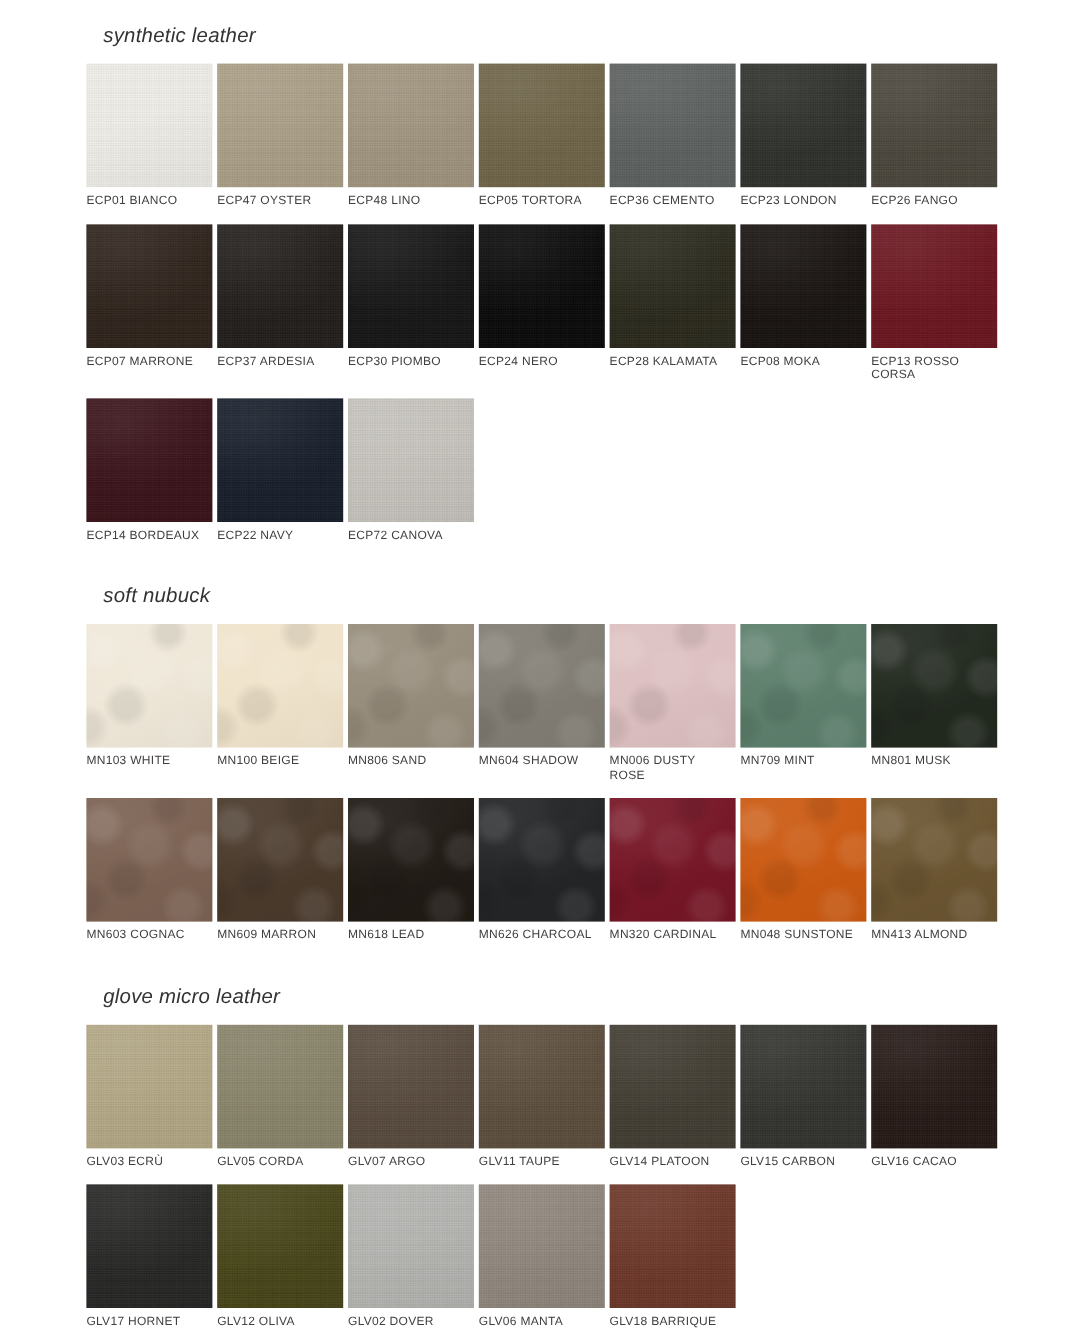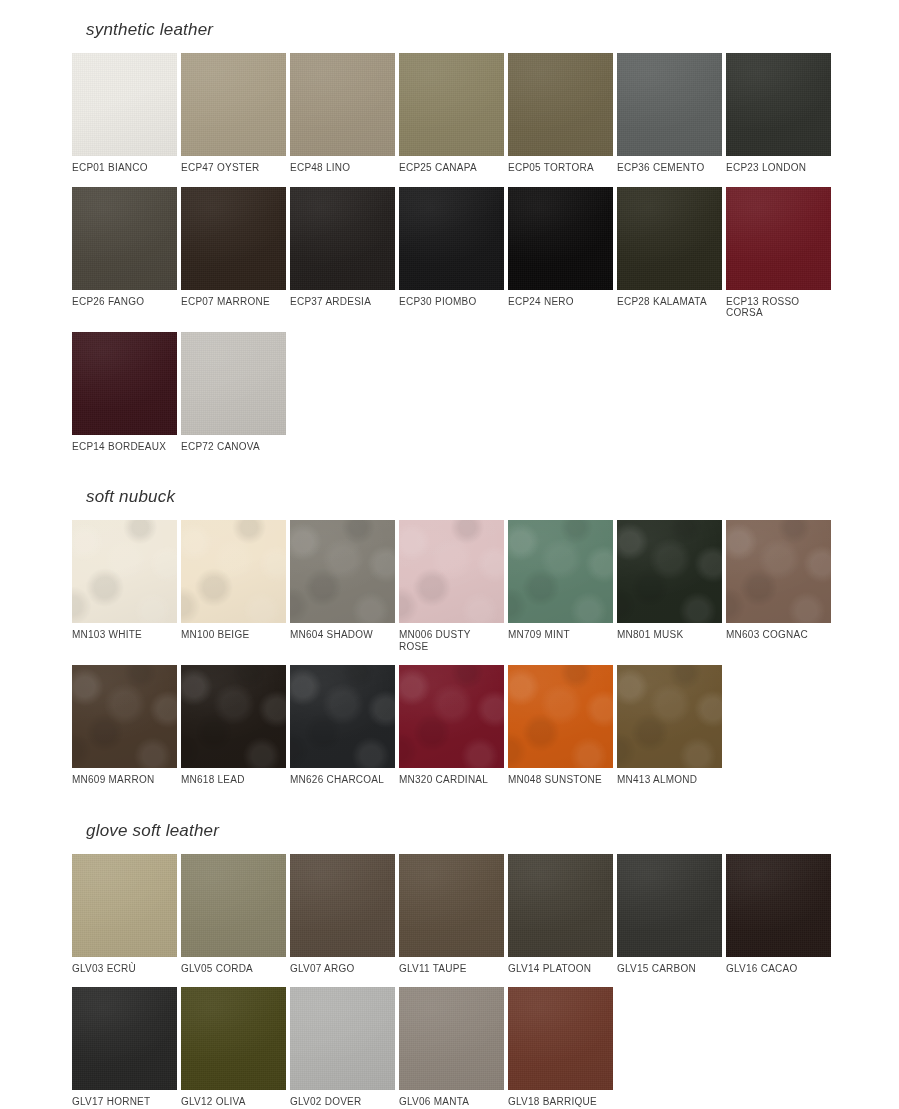--- a/index.html
+++ b/index.html
@@ -126,24 +126,20 @@
         </div>
         <div class="swatch-cell">
           <div class="swatch-chip texture-grain" style="background-color: rgb(170, 159, 135);"></div>
           <div class="swatch-label">ECP47 OYSTER</div>
         </div>
         <div class="swatch-cell">
           <div class="swatch-chip texture-grain" style="background-color: rgb(161, 149, 127);"></div>
           <div class="swatch-label">ECP48 LINO</div>
         </div>
         <div class="swatch-cell">
-          <div class="swatch-chip texture-grain" style="background-color: rgb(139, 131, 99);"></div>
-          <div class="swatch-label">ECP25 CANAPA</div>
-        </div>
-        <div class="swatch-cell">
           <div class="swatch-chip texture-grain" style="background-color: rgb(111, 101, 73);"></div>
           <div class="swatch-label">ECP05 TORTORA</div>
         </div>
         <div class="swatch-cell">
           <div class="swatch-chip texture-grain" style="background-color: rgb(93, 97, 96);"></div>
           <div class="swatch-label">ECP36 CEMENTO</div>
         </div>
         <div class="swatch-cell">
           <div class="swatch-chip texture-grain" style="background-color: rgb(47, 49, 44);"></div>
           <div class="swatch-label">ECP23 LONDON</div>
@@ -164,49 +160,61 @@
           <div class="swatch-chip texture-grain" style="background-color: rgb(22, 22, 23);"></div>
           <div class="swatch-label">ECP30 PIOMBO</div>
         </div>
         <div class="swatch-cell">
           <div class="swatch-chip texture-grain" style="background-color: rgb(11, 10, 10);"></div>
           <div class="swatch-label">ECP24 NERO</div>
         </div>
         <div class="swatch-cell">
           <div class="swatch-chip texture-grain" style="background-color: rgb(43, 42, 29);"></div>
           <div class="swatch-label">ECP28 KALAMATA</div>
+        </div>
+        <div class="swatch-cell">
+          <div class="swatch-chip texture-grain" style="background-color: rgb(24, 19, 17);"></div>
+          <div class="swatch-label">ECP08 MOKA</div>
         </div>
         <div class="swatch-cell">
           <div class="swatch-chip texture-grain" style="background-color: rgb(107, 22, 32);"></div>
           <div class="swatch-label">ECP13 ROSSO
 CORSA</div>
         </div>
         <div class="swatch-cell">
           <div class="swatch-chip texture-grain" style="background-color: rgb(58, 19, 26);"></div>
           <div class="swatch-label">ECP14 BORDEAUX</div>
         </div>
         <div class="swatch-cell">
+          <div class="swatch-chip texture-grain" style="background-color: rgb(24, 31, 43);"></div>
+          <div class="swatch-label">ECP22 NAVY</div>
+        </div>
+        <div class="swatch-cell">
           <div class="swatch-chip texture-grain" style="background-color: rgb(198, 195, 189);"></div>
           <div class="swatch-label">ECP72 CANOVA</div>
         </div>
       </div>
   </section>
 
   <section class="section section--nubuck">
     <h2 class="section-header">soft nubuck</h2>
     <div class="swatch-grid">
         <div class="swatch-cell">
           <div class="swatch-chip texture-nubuck" style="background-color: rgb(239, 232, 217);"></div>
           <div class="swatch-label">MN103 WHITE</div>
         </div>
         <div class="swatch-cell">
           <div class="swatch-chip texture-nubuck" style="background-color: rgb(240, 227, 203);"></div>
           <div class="swatch-label">MN100 BEIGE</div>
         </div>
         <div class="swatch-cell">
+          <div class="swatch-chip texture-nubuck" style="background-color: rgb(151, 141, 124);"></div>
+          <div class="swatch-label">MN806 SAND</div>
+        </div>
+        <div class="swatch-cell">
           <div class="swatch-chip texture-nubuck" style="background-color: rgb(129, 125, 116);"></div>
           <div class="swatch-label">MN604 SHADOW</div>
         </div>
         <div class="swatch-cell">
           <div class="swatch-chip texture-nubuck" style="background-color: rgb(221, 192, 193);"></div>
           <div class="swatch-label">MN006 DUSTY
 ROSE</div>
         </div>
         <div class="swatch-cell">
           <div class="swatch-chip texture-nubuck" style="background-color: rgb(93, 127, 108);"></div>
@@ -241,21 +249,21 @@
           <div class="swatch-label">MN048 SUNSTONE</div>
         </div>
         <div class="swatch-cell">
           <div class="swatch-chip texture-nubuck" style="background-color: rgb(107, 85, 49);"></div>
           <div class="swatch-label">MN413 ALMOND</div>
         </div>
       </div>
   </section>
 
   <section class="section section--glove">
-    <h2 class="section-header">glove soft leather</h2>
+    <h2 class="section-header">glove micro leather</h2>
     <div class="swatch-grid">
         <div class="swatch-cell">
           <div class="swatch-chip texture-grain" style="background-color: rgb(179, 168, 134);"></div>
           <div class="swatch-label">GLV03 ECRÙ</div>
         </div>
         <div class="swatch-cell">
           <div class="swatch-chip texture-grain" style="background-color: rgb(137, 132, 106);"></div>
           <div class="swatch-label">GLV05 CORDA</div>
         </div>
         <div class="swatch-cell">

